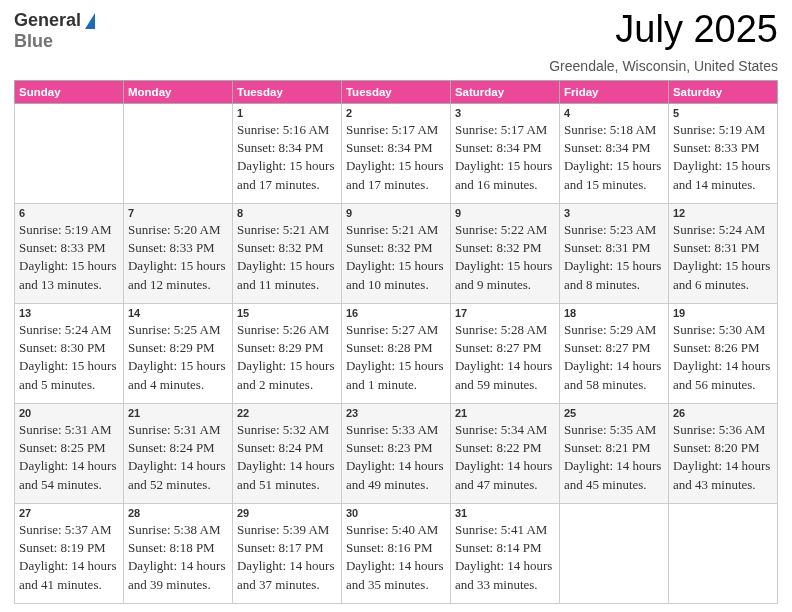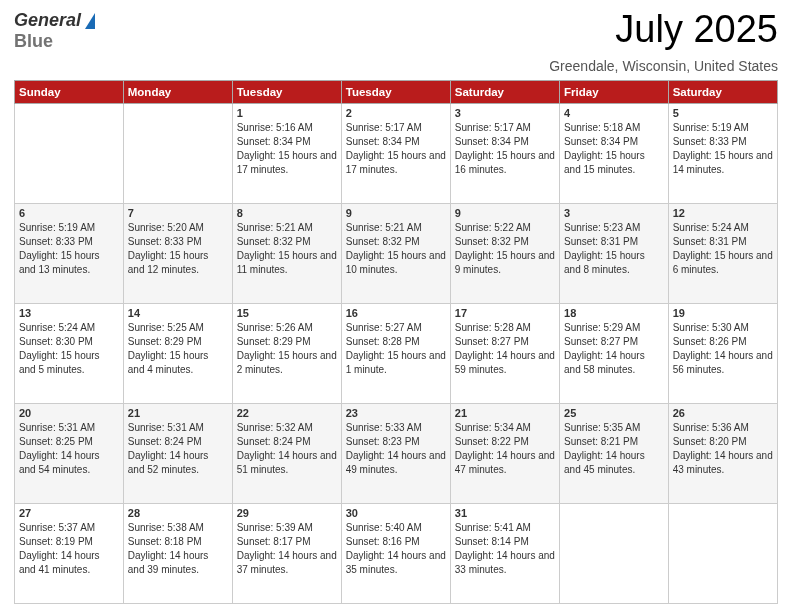--- a/index.html
+++ b/index.html
@@ -30,21 +30,20 @@
     }
     .logo-text {
       display: flex;
       align-items: center;
       gap: 2px;
     }
     .logo-general {
       font-size: 18px;
       font-weight: bold;
       color: #333;
-      font-style: italic;
     }
     .logo-blue {
       font-size: 18px;
       font-weight: bold;
       color: #737373;
     }
     .logo-triangle {
       width: 0;
       height: 0;
       border-left: 10px solid transparent;
@@ -64,21 +63,21 @@
       font-size: 14px;
       color: #555;
       margin-top: 10px;
     }
     .calendar {
       width: 100%;
       border-collapse: collapse;
       flex: 1;
     }
     .calendar thead tr th {
-      background: #b91c1c;
+      background: #ec4899;
       color: #fff;
       font-size: 11.5px;
       font-weight: bold;
       padding: 5px 4px;
       text-align: left;
       border: 1px solid #aaa;
       margin-left: 48px;
     }
     .calendar tbody tr td {
       border: 1px solid #ccc;
@@ -93,23 +92,24 @@
     .calendar tbody tr:nth-child(even) td {
       background: #f5f5f5;
     }
     .day-number {
       font-size: 11px;
       font-weight: bold;
       display: block;
       margin-bottom: 2px;
     }
     .day-info {
-      font-size: 10px;
+      font-size: 13px;
       line-height: 1.4;
       color: #333;
+      font-family: Liberation Serif, serif;
     }
     .empty-cell {
       background: #f9f9f9;
     }
   </style>
 </head>
 <body>
 
 <div class="page">
   <div class="header">

